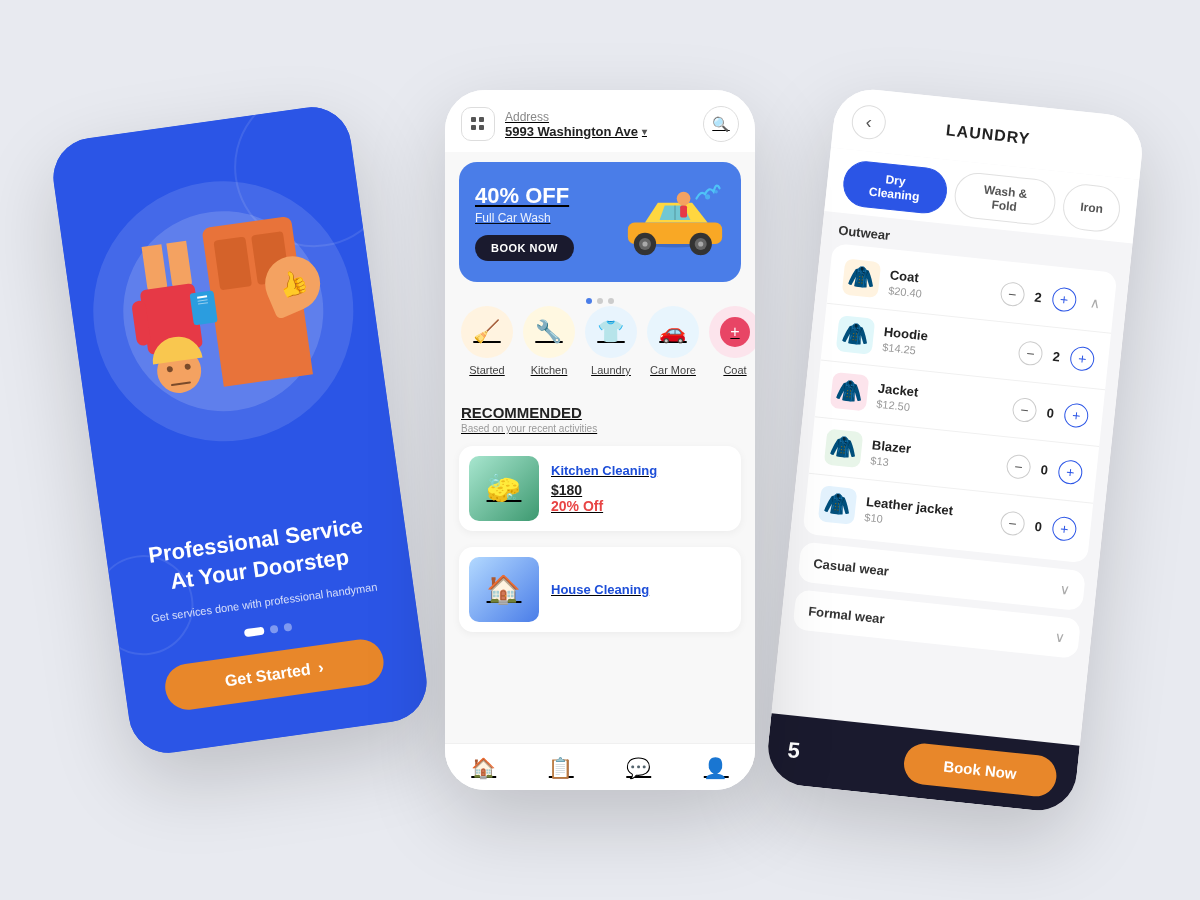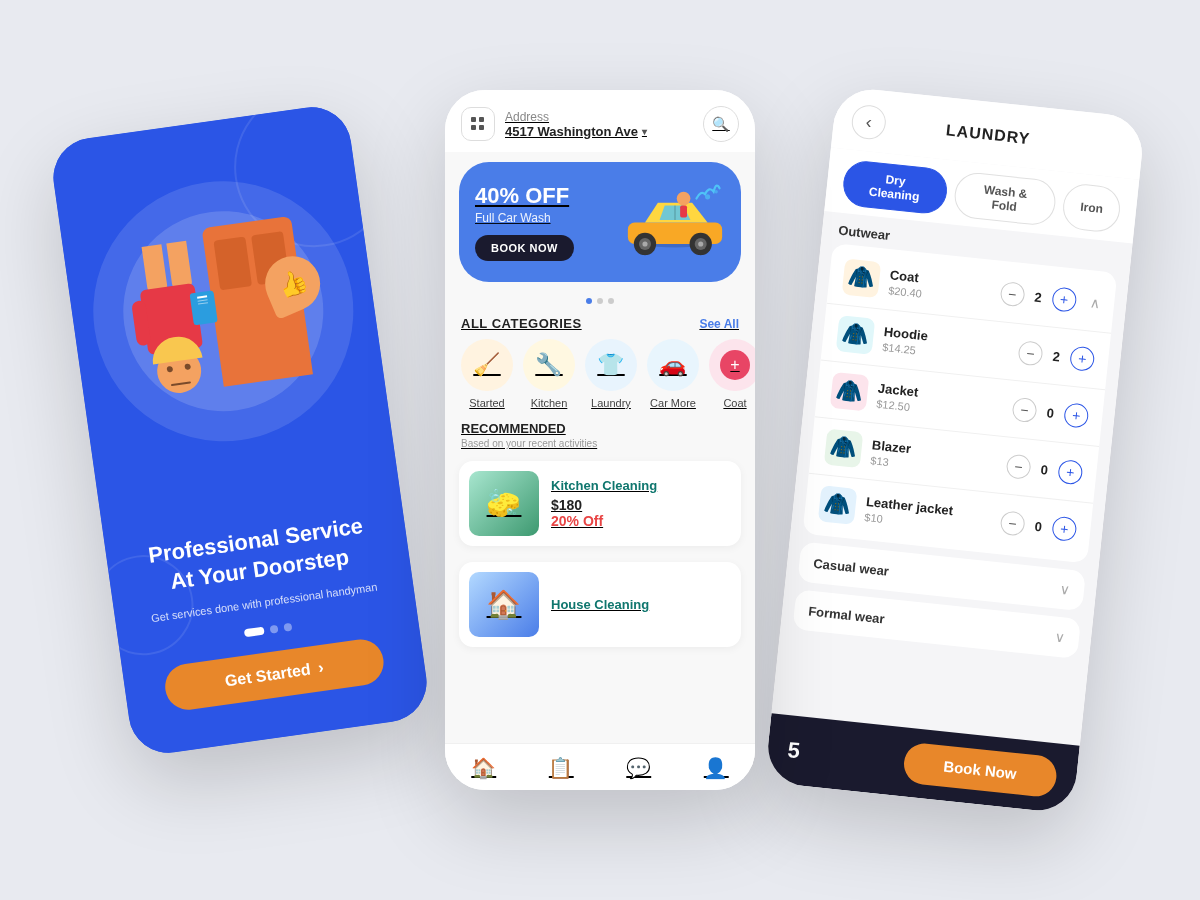--- a/index.html
+++ b/index.html
@@ -201,21 +201,21 @@
       border-radius: 50%;
       display: flex;
       align-items: center;
       justify-content: center;
       background: white;
       cursor: pointer;
     }
     .p2-banner {
       margin: 10px 14px;
       background: #4a7de8;
-      border-radius: 30px;
+      border-radius: 18px;
       padding: 18px 16px;
       display: flex;
       align-items: center;
       justify-content: space-between;
       position: relative;
       overflow: hidden;
       min-height: 95px;
     }
     .p2-banner-text { color: white; }
     .p2-banner-discount { font-size: 22px; font-weight: 800; }
@@ -273,21 +273,21 @@
       background: #f0f4ff;
       display: flex;
       align-items: center;
       justify-content: center;
       font-size: 22px;
     }
     .p2-cat-label { font-size: 11px; color: #444; font-weight: 500; }
     .p2-recommended {
       padding: 12px 16px 4px;
     }
-    .p2-rec-title { font-size: 13px; font-weight: 800; color: #222; }
+    .p2-rec-title { font-size: 15px; font-weight: 800; color: #222; margin-top: 16px; }
     .p2-rec-sub { font-size: 10px; color: #999; margin-top: 2px; }
     .p2-service-card {
       background: white;
       margin: 8px 14px;
       border-radius: 14px;
       display: flex;
       align-items: center;
       padding: 10px;
       gap: 12px;
       box-shadow: 0 2px 8px rgba(0,0,0,0.05);
@@ -298,21 +298,21 @@
       border-radius: 10px;
       background: #e0f0ff;
       flex-shrink: 0;
       overflow: hidden;
       display: flex;
       align-items: center;
       justify-content: center;
       font-size: 28px;
     }
     .p2-service-info { flex: 1; }
-    .p2-service-name { font-size: 13px; font-weight: 700; color: #0f766e; }
+    .p2-service-name { font-size: 13px; font-weight: 700; color: #1d4ed8; }
     .p2-service-price { font-size: 14px; font-weight: 800; color: #222; margin-top: 4px; }
     .p2-service-discount { font-size: 14px; color: #e84545; font-weight: 600; }
     .p2-nav {
       background: white;
       display: flex;
       justify-content: space-around;
       padding: 12px 0 10px;
       border-top: 1px solid #f0f0f0;
       margin-top: auto;
     }
@@ -562,21 +562,21 @@
             <div class="grid-dots">
               <div class="grid-dot"></div>
               <div class="grid-dot"></div>
               <div class="grid-dot"></div>
               <div class="grid-dot"></div>
             </div>
           </div>
           <div>
             <div class="p2-address-text">Address</div>
             <div class="p2-address-val">
-              <span>4517 Washington Ave</span>
+              <span>5993 Washington Ave</span>
               <span class="chevron-down">▾</span>
             </div>
           </div>
         </div>
         <button class="p2-search-btn">
           <span style="font-size:14px;">🔍</span>
         </button>
       </div>
 
       <div class="p2-banner">
@@ -612,24 +612,20 @@
           </svg>
         </div>
       </div>
 
       <div class="p2-banner-dots">
         <div class="p2-banner-dot active"></div>
         <div class="p2-banner-dot"></div>
         <div class="p2-banner-dot"></div>
       </div>
 
-      <div class="p2-section-header">
-        <span class="p2-section-title">ALL CATEGORIES</span>
-        <span class="p2-see-all">See All</span>
-      </div>
       <div class="p2-categories">
         <div class="p2-cat-item">
           <div class="p2-cat-icon" style="background:#fff3e0;">🧹</div>
           <span class="p2-cat-label">Started</span>
         </div>
         <div class="p2-cat-item">
           <div class="p2-cat-icon" style="background:#fff8e1;">🔧</div>
           <span class="p2-cat-label">Kitchen</span>
         </div>
         <div class="p2-cat-item">

